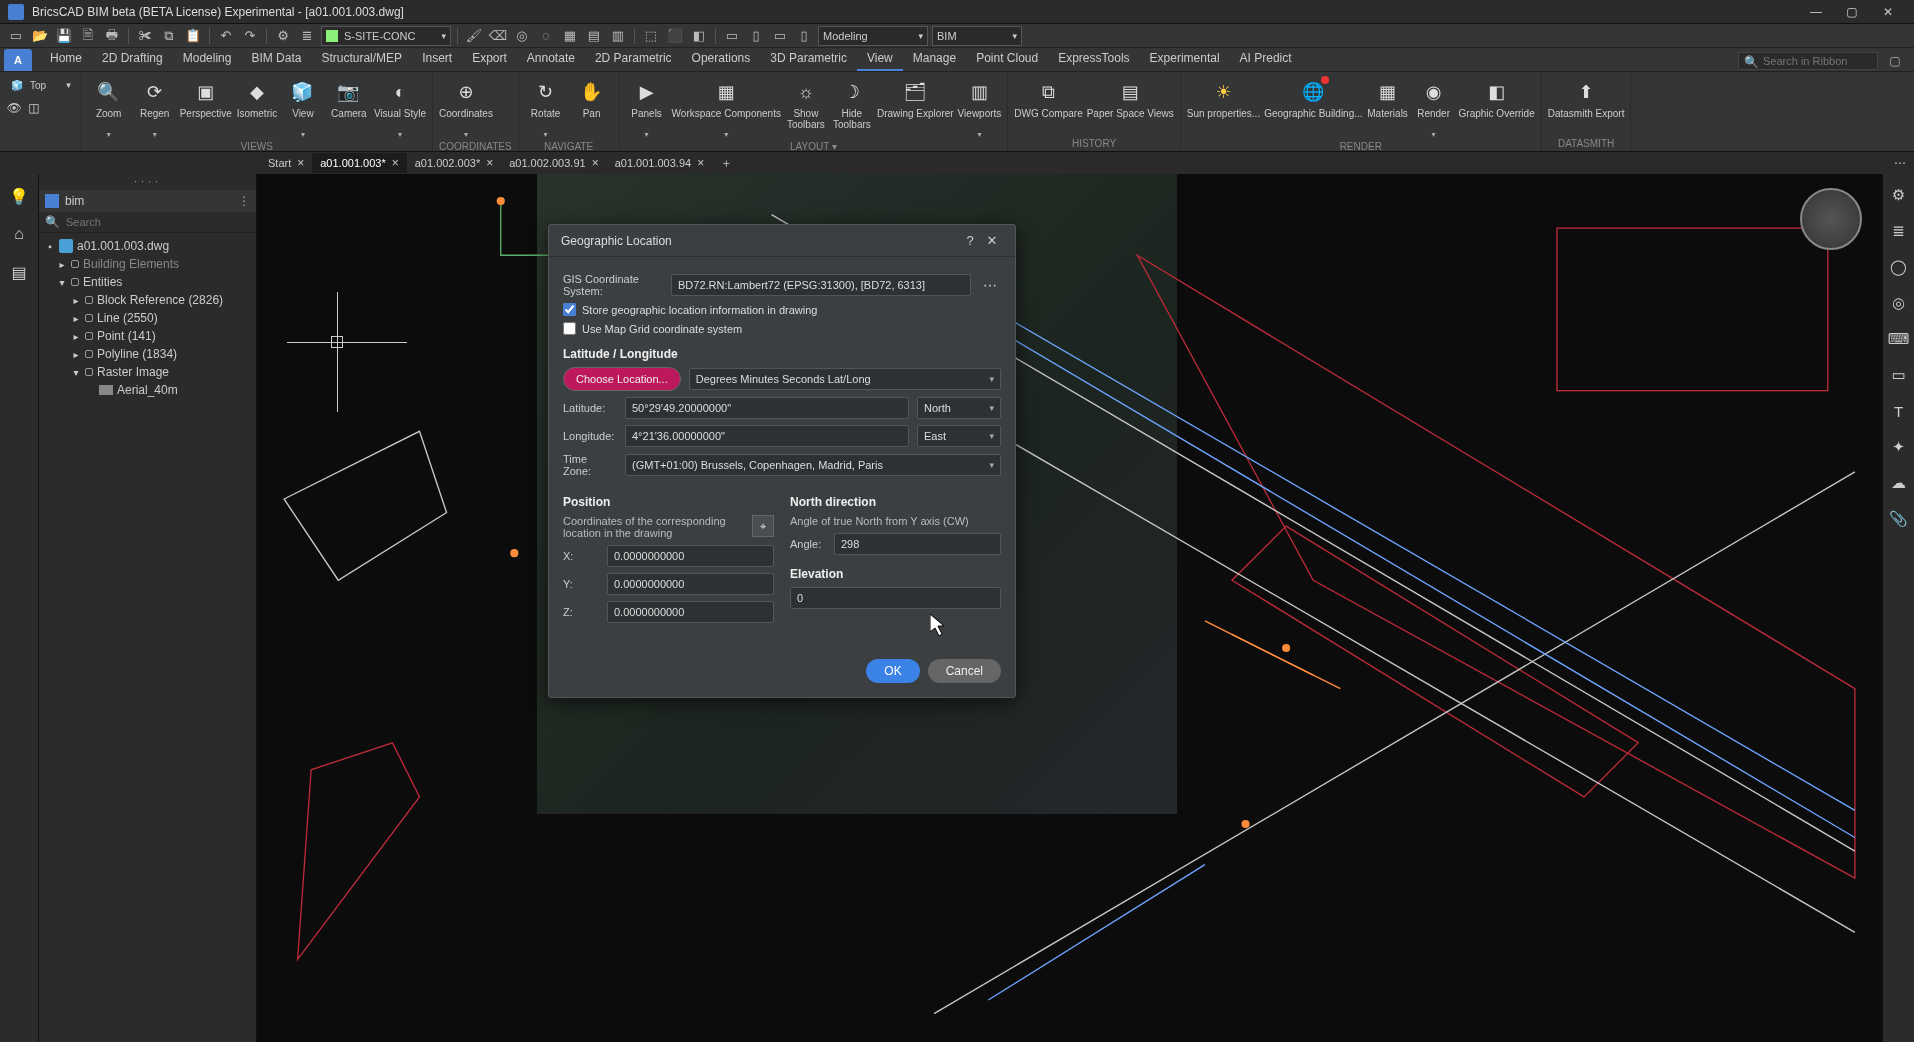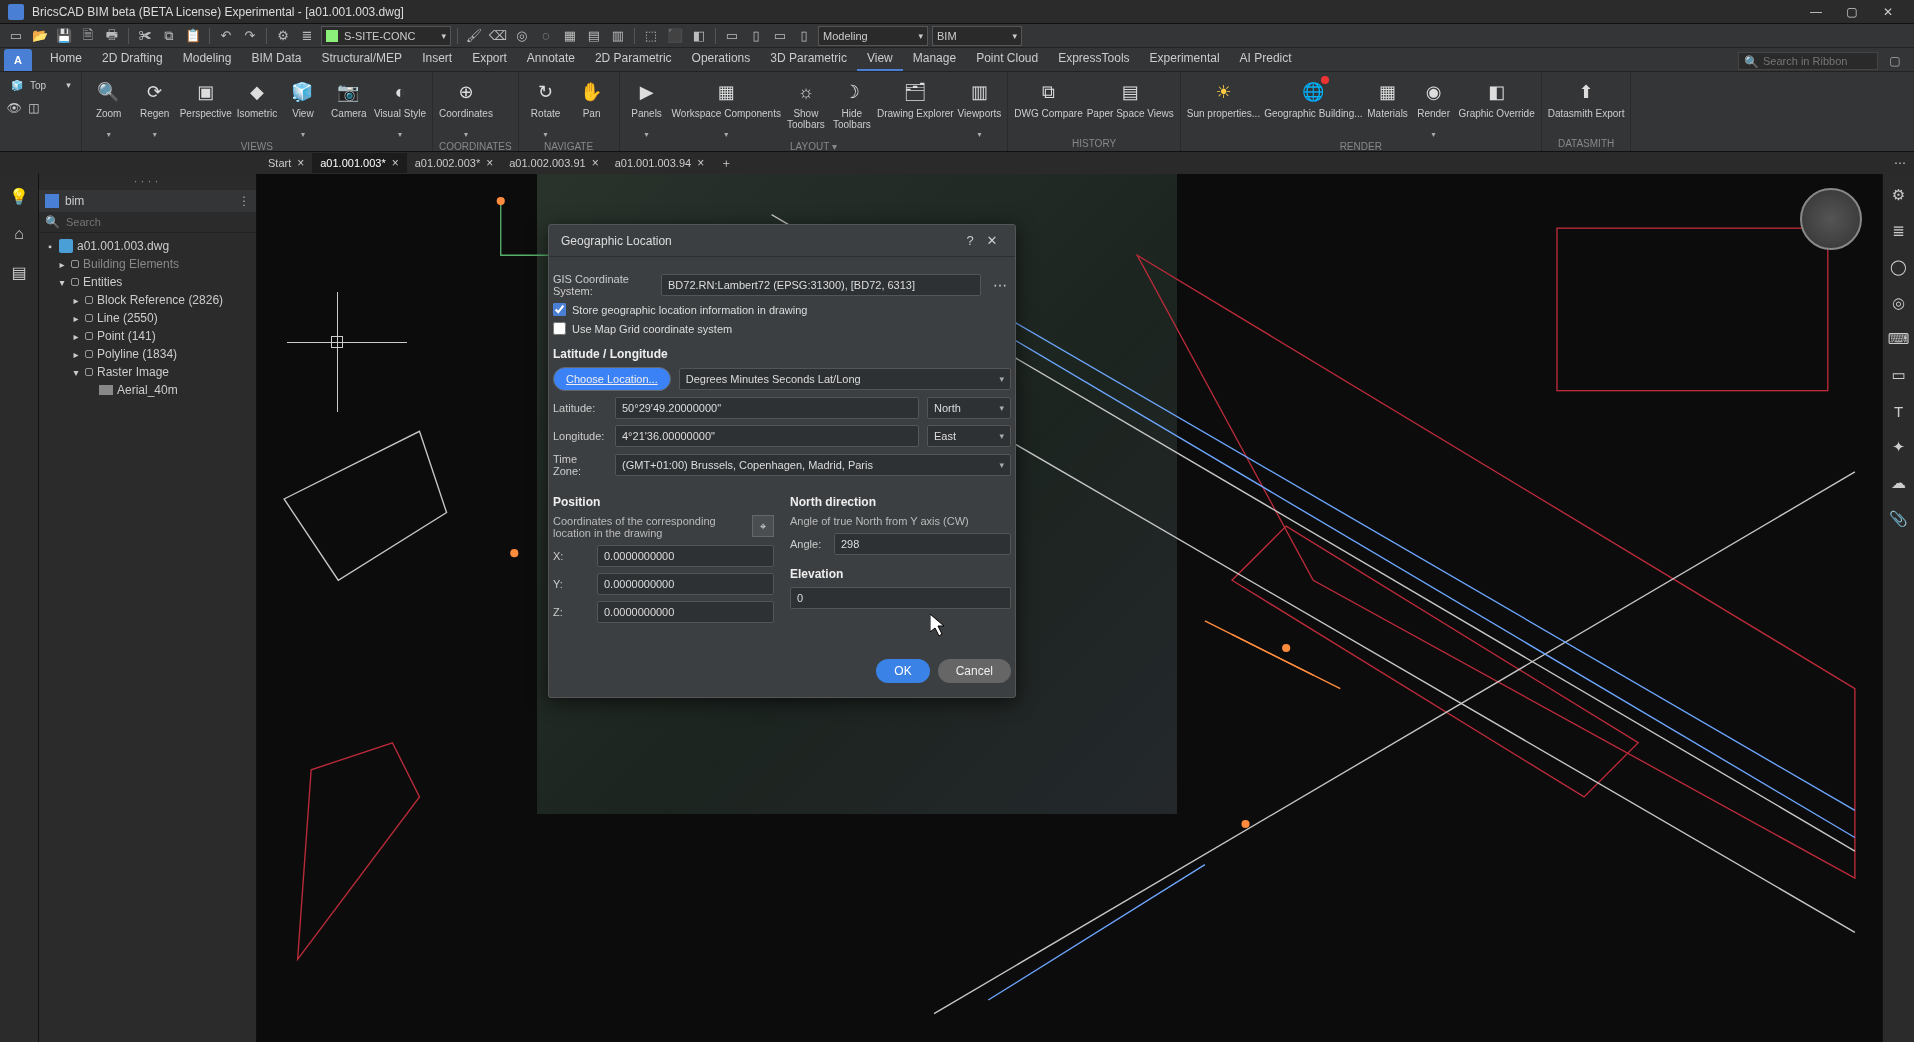--- a/index.html
+++ b/index.html
@@ -86,37 +86,37 @@
 .cross .ch { position:absolute; width:40px; height:40px;}
 .cross .sq { position:absolute; left:14px; top:14px; width:12px; height:12px; border:1px solid #ccc;}
 .cross .hl { position:absolute; top:20px; left:-30px; width:120px; border-top:1px solid #ccc;}
 .cross .vl { position:absolute; left:20px; top:-30px; height:120px; border-left:1px solid #ccc;}
 
 
 .dialog { position:absolute; top:224px; left:548px; width:468px; background:#3c3f41; border:1px solid #555; border-radius:3px; box-shadow:0 4px 20px rgba(0,0,0,0.6); color:#ddd;}
 .dialog .dtitle { display:flex; align-items:center; padding:8px 12px; font-size:12px; border-bottom:1px solid #2e2e2e;}
 .dialog .dtitle .sp{flex:1;}
 .dialog .dtitle .hbtn{ width:22px;text-align:center;color:#ccc;font-size:13px;}
-.dialog .dbody { padding:10px 4px 14px;}
+.dialog .dbody { padding:10px 14px 14px;}
 .drow { display:flex; align-items:center; margin:6px 0; gap:8px; font-size:11px;}
 .drow label { width:100px; color:#ccc;}
 .drow label.short{width:54px;}
 .drow label.short2{width:36px;}
 .drow input[type=text], .drow .sel { flex:1; background:#2e3133; border:1px solid #555; color:#ddd; padding:4px 6px; font-size:11px; border-radius:2px;}
 .drow .sel { display:flex; align-items:center;}
 .drow .sel .sv{font-size:9px;margin-left:auto;color:#aaa;}
 .drow .more { width:22px; text-align:center; color:#ccc; font-size:14px;}
 .drow input[type=checkbox]{accent-color:#4a7fd6;}
 .sect { font-weight:bold; font-size:12px; margin:12px 0 4px; color:#eee;}
 .btnrow { display:flex; justify-content:flex-end; gap:8px; margin-top:30px;}
 .btn { padding:5px 18px; border-radius:12px; font-size:12px; border:none; cursor:pointer;}
 .btn.primary{ background:#3b82e6; color:#fff;}
 .btn.sec { background:#555; color:#eee;}
 .btn.sec.hover { background:#666;}
-.choose { padding:5px 12px; background:#3b82f6; border:1px solid #666; border-radius:12px; color:#eee; font-size:11px;text-decoration:underline;}
+.choose { padding:5px 12px; background:#be185d; border:1px solid #666; border-radius:12px; color:#eee; font-size:11px;}
 .twocol { display:flex; gap:16px;}
 .twocol > div { flex:1;}
 .pickbtn { width:22px; height:22px; background:#4b4e50; border:1px solid #666; display:flex; align-items:center; justify-content:center; font-size:11px;}
 
 
 .cursor { position:absolute; width:0;height:0; }
 .cursor svg{position:absolute;}
 </style>
 </head>
 <body>

